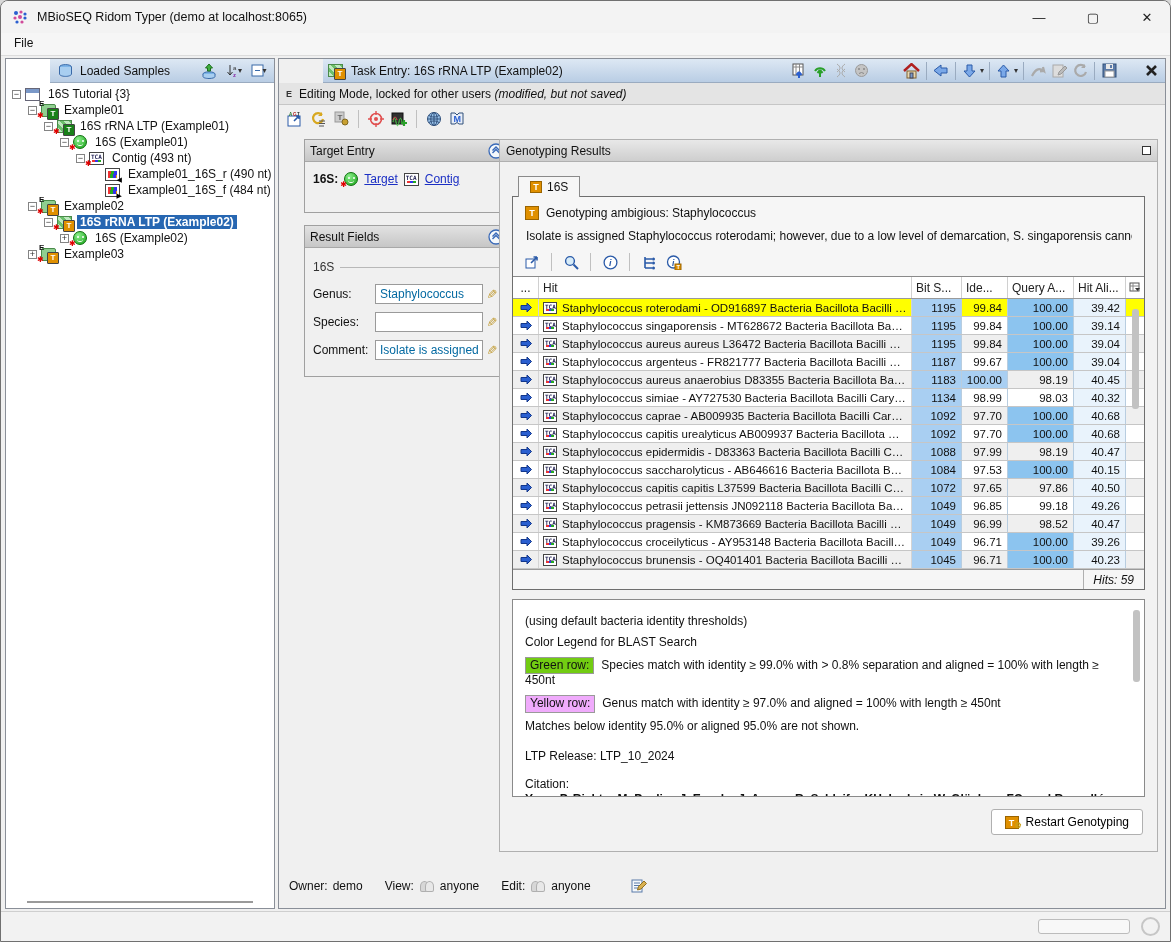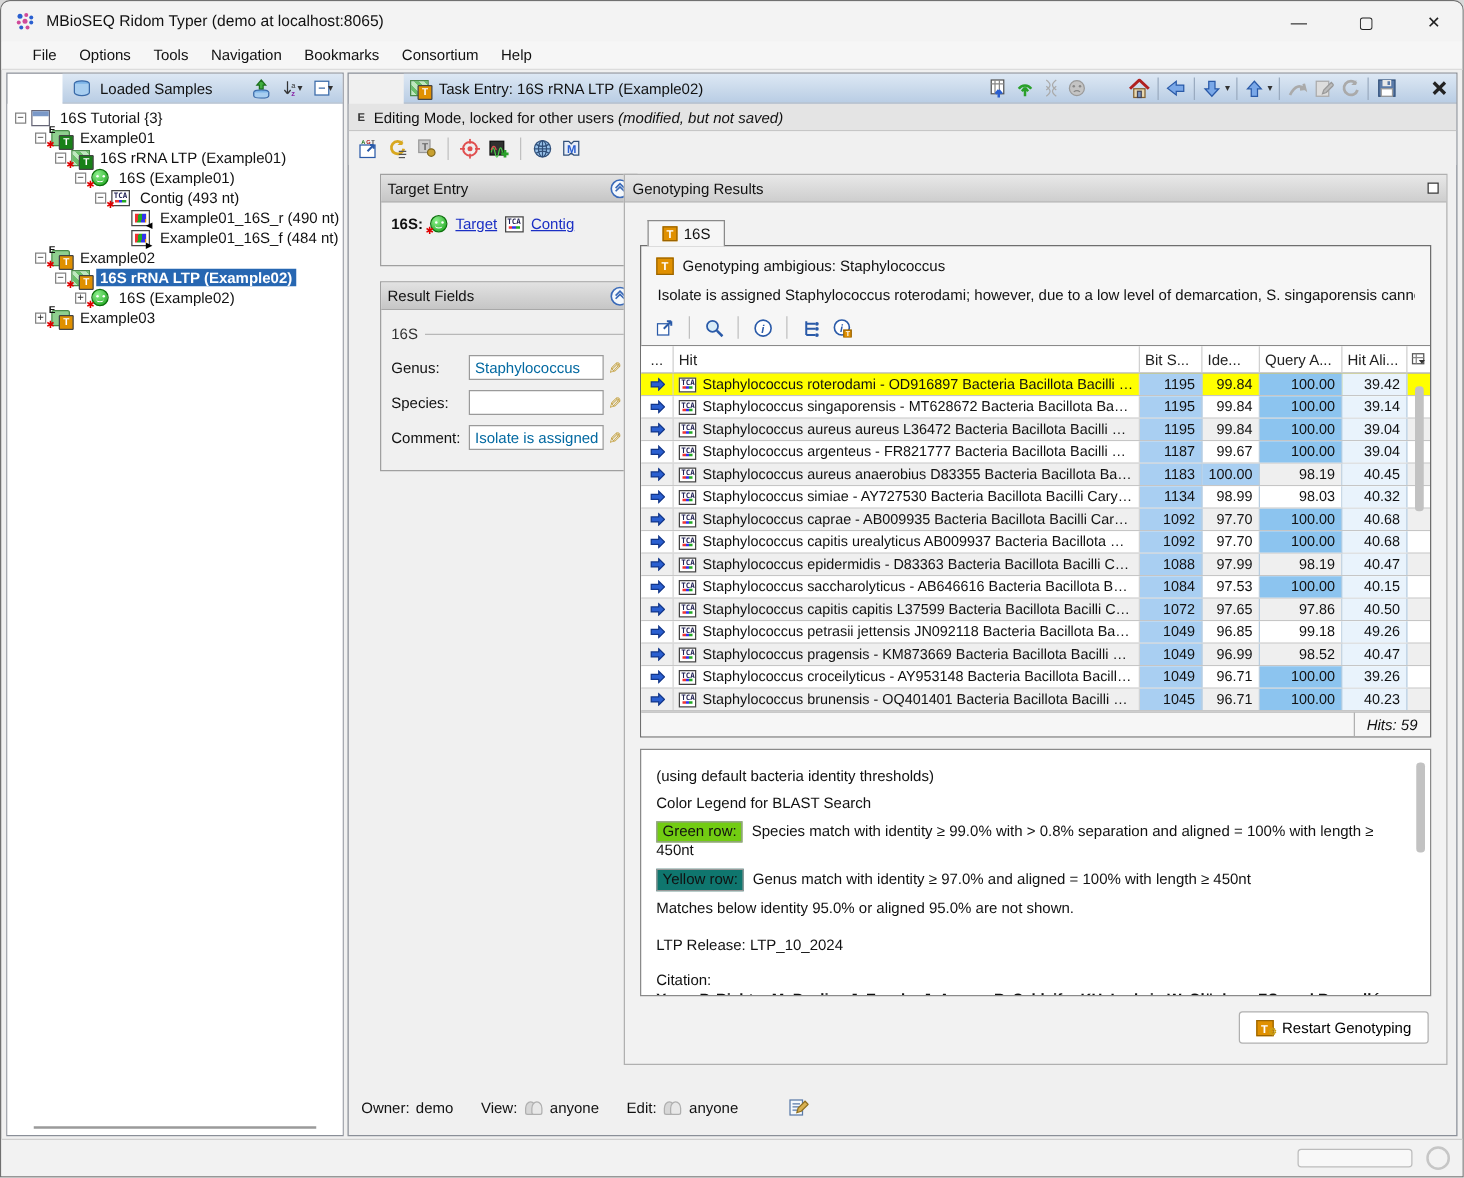--- a/index.html
+++ b/index.html
@@ -3,21 +3,21 @@
 <meta charset="utf-8">
 <style>
   html,body{margin:0;padding:0;background:#d8d8d8;}
   *{box-sizing:border-box;}
   .window{position:relative;width:1171px;height:942px;background:#f0f0f0;border:1px solid #707070;
           font-family:"Liberation Sans",sans-serif;font-size:12px;color:#111;overflow:hidden;border-radius:8px 8px 0 0;}
   
   .titlebar{height:32px;background:#f3f3f3;display:flex;align-items:center;padding-left:10px;gap:8px;}
   .title-text{flex:1;font-size:12.5px;}
   .win-btn{width:46px;height:32px;display:flex;align-items:center;justify-content:center;font-size:13px;color:#222;}
-  .menubar{height:23px;background:#f6f6f6;border-bottom:1px solid #dcdcdc;display:flex;align-items:center;padding-left:16px;}
+  .menubar{height:23px;background:#f6f6f6;border-bottom:1px solid #dcdcdc;display:flex;align-items:flex-start;padding-left:4px;flex-direction:column;}
   .menu-item{padding:3px 9px;cursor:default;}
   
   .main{position:absolute;top:56px;left:0;right:0;bottom:30px;}
   .left-panel{position:absolute;left:4px;top:1px;width:270px;bottom:2px;border:1px solid #8a8f98;background:#fff;display:flex;flex-direction:column;}
   .right-panel{position:absolute;left:277px;right:4px;top:1px;bottom:2px;border:1px solid #8a8f98;background:#f0f0f0;display:flex;flex-direction:column;}
   .hdr-grad{background:linear-gradient(#dde8f4,#b9cde4);border-bottom:1px solid #9aabc0;margin-left:44px;}
   .lp-header{height:24px;display:flex;align-items:center;gap:5px;padding:0 5px;}
   .lp-title{flex:1;font-size:12px;}
   .hdr-icon{width:20px;height:18px;display:flex;align-items:center;justify-content:center;flex:none;}
   .caret{font-size:8px;color:#333;margin-left:-2px;}
@@ -108,21 +108,21 @@
   .bg-bit{background:#a9cff2;} .bg-mid{background:#8cc4ef;} .bg-pale{background:#e9f3fc;}
   .mini-contig{margin:0;width:14px;height:12px;}
   .vthumb{position:absolute;right:5px;top:32px;width:7px;height:100px;background:#c2c2c2;border-radius:3px;}
   .hits-row{height:20px;display:flex;justify-content:flex-end;align-items:center;background:#f6f6f6;border-top:1px solid #9a9a9a;font-style:italic;}
   .hits-row .sep{width:1px;height:100%;background:#b0b0b0;margin-right:9px;}
   .hits-row .txt{padding-right:10px;}
   
   .legend{margin-top:9px;border:1px solid #8a8a8a;background:#fff;padding:8px 12px;position:relative;height:198px;overflow:hidden;line-height:1.15;}
   .legend .row{margin:7px 0;}
   .lg-chip{display:inline-block;padding:1px 4px;border:1px solid #9a9a9a;margin-right:7px;}
-  .chip-green{background:#72cc12;} .chip-yellow{background:#0f766e;text-align:right;}
+  .chip-green{background:#72cc12;} .chip-yellow{background:#f0abfc;text-align:right;}
   .lg-thumb{position:absolute;right:4px;top:10px;width:7px;height:72px;background:#c2c2c2;border-radius:3px;}
   .btn-row{display:flex;justify-content:flex-end;margin-top:12px;padding-right:2px;}
   .restart-btn{display:inline-flex;align-items:center;gap:7px;background:#fff;border:1px solid #b0b0b0;border-radius:3px;padding:5px 13px;font:12px "Liberation Sans",sans-serif;}
   .tgear{position:relative;width:14px;height:13px;background:#e09000;border:1px solid #9a6400;color:#fff;font-size:9px;font-weight:bold;line-height:12px;text-align:center;flex:none;}
   .tgear::after{content:"⚙";position:absolute;right:-4px;bottom:-4px;font-size:8px;color:#caa017;}
   
   .owner-row{position:absolute;left:10px;bottom:14px;display:flex;align-items:center;gap:5px;}
   .ppl{display:inline-block;width:16px;height:12px;position:relative;opacity:.75;}
   .ppl::before,.ppl::after{content:"";position:absolute;border-radius:50% 50% 2px 2px;background:#cfcfcf;border:1px solid #9a9a9a;width:7px;height:9px;bottom:0;}
   .ppl::before{left:1px;} .ppl::after{left:6px;background:#e6e6e6;}

